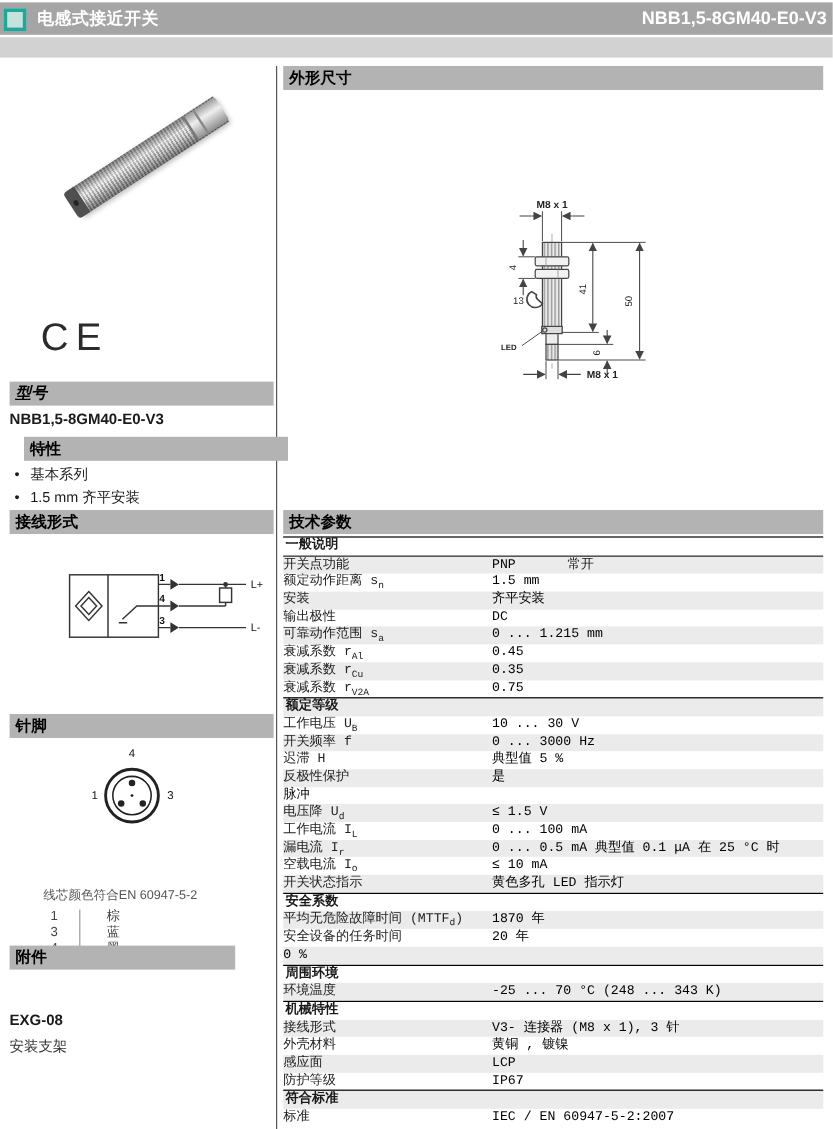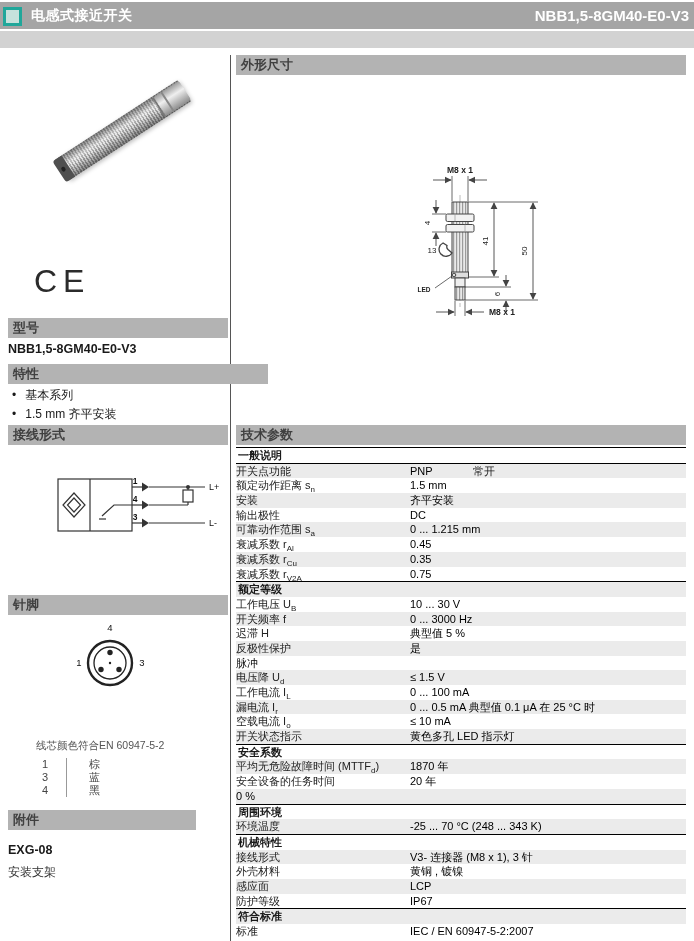--- a/index.html
+++ b/index.html
@@ -19,21 +19,21 @@
   }
   #header-title{color:#fff;font-weight:bold;font-size:14px;margin-left:9px;letter-spacing:.5px;}
   #header-model{color:#fff;font-weight:bold;font-size:15px;margin-left:auto;margin-right:5px;}
   #header-substrip{position:absolute;left:0;top:31px;width:694px;height:17px;background:#d2d2d2;}
   
   #divider{position:absolute;left:230px;top:55px;width:1px;height:886px;background:#555;}
   #left-col{position:absolute;left:8px;top:55px;width:220px;height:886px;}
   #right-col{position:absolute;left:236px;top:55px;width:450px;height:886px;}
   .section-bar{
     background:var(--bar-gray,#b3b3b3);height:20px;font-size:13px;font-weight:bold;
-    color:#404040;padding-left:5px;line-height:20px;box-sizing:border-box;
+    color:#000000;padding-left:5px;line-height:20px;box-sizing:border-box;
   }
   .abs{position:absolute;}
   
   #product-photo{left:28px;top:5px;width:172px;height:140px;}
   #barrel{
     position:absolute;left:14px;top:58px;width:146px;height:25px;
     transform:rotate(-33deg);transform-origin:50% 50%;
     background:repeating-linear-gradient(90deg,#8f8f8f 0 1.5px,#dcdcdc 1.5px 3px);
     border-radius:2px;box-shadow:1px 2px 4px rgba(0,0,0,.25);
   }
@@ -48,44 +48,44 @@
   #sensor-face::after{content:"";position:absolute;left:3px;top:10px;width:4px;height:5px;background:#222;border-radius:50%;}
   #sensor-connector{
     position:absolute;right:-1px;top:1px;width:30px;height:23px;z-index:2;
     background:linear-gradient(180deg,#9a9a9a,#efefef 40%,#8c8c8c);
     border-left:2px solid #777;border-radius:0 3px 3px 0;
   }
   #sensor-connector::before{content:"";position:absolute;left:8px;top:0;width:2px;height:100%;background:#888;}
   
   #ce-mark{left:26px;top:208px;font-size:32px;letter-spacing:6px;color:#2b2b2b;font-weight:400;}
   
-  #model-bar{left:0;top:263px;width:220px;}
+  #model-bar{left:0;top:263px;width:220px;font-style:italic;}
   #model-value{left:0;top:287px;font-size:12.5px;font-weight:bold;}
-  #features-bar{left:0;top:309px;width:260px;}
+  #features-bar{left:12px;top:309px;width:220px;}
   #features-list{left:2px;top:332px;font-size:12px;}
   .feature-item{margin-bottom:3px;line-height:16px;}
   .feature-item::before{content:"•";margin-right:9px;margin-left:2px;}
   #connection-bar{left:0;top:370px;width:220px;}
   #wiring-svg{left:42px;top:418px;}
   #pinout-bar{left:0;top:540px;width:220px;}
   #pinout-svg{left:55px;top:566px;}
   #wire-note{left:28px;top:684px;font-size:10.5px;color:#555;}
   #wire-table{left:34px;top:703px;font-size:11px;color:#444;}
   .wire-row{display:flex;height:13px;line-height:13px;}
   .wire-pin{width:24px;}
   .wire-div{border-left:1px solid #999;}
   .wire-color{padding-left:22px;}
-  #accessories-bar{left:0;top:755px;width:188px;}
+  #accessories-bar{left:0;top:733px;width:188px;}
   #accessory-model{left:0;top:788px;font-size:12.5px;font-weight:bold;}
   #accessory-desc{left:0;top:809px;font-size:12px;color:#333;}
   
   #dims-bar{left:0;top:0;width:450px;}
   #dim-drawing{left:169px;top:100px;}
   #tech-bar{left:0;top:370px;width:450px;}
-  #tech-table{left:0;top:392px;width:450px;font-size:11px;}
+  #tech-table{left:0;top:392px;width:450px;font-size:11px;font-family:Liberation Mono, monospace;}
   .t-row{position:relative;height:14.7px;line-height:14.7px;display:flex;white-space:nowrap;}
   .t-row.alt{background:var(--row-gray,#ebebeb);}
   .t-sec{font-weight:bold;padding-left:2px;border-top:1px solid #000;}
   .t-sec.first{border-bottom:1px solid #000;}
   .t-label{width:174px;flex:none;color:#222;overflow:hidden;}
   .t-value{flex:none;color:#000;}
   .t-value2{position:absolute;left:237px;top:0;}
   sub{font-size:8px;line-height:0;}
   
   svg text{font-family:"Liberation Sans","DejaVu Sans",sans-serif;}

